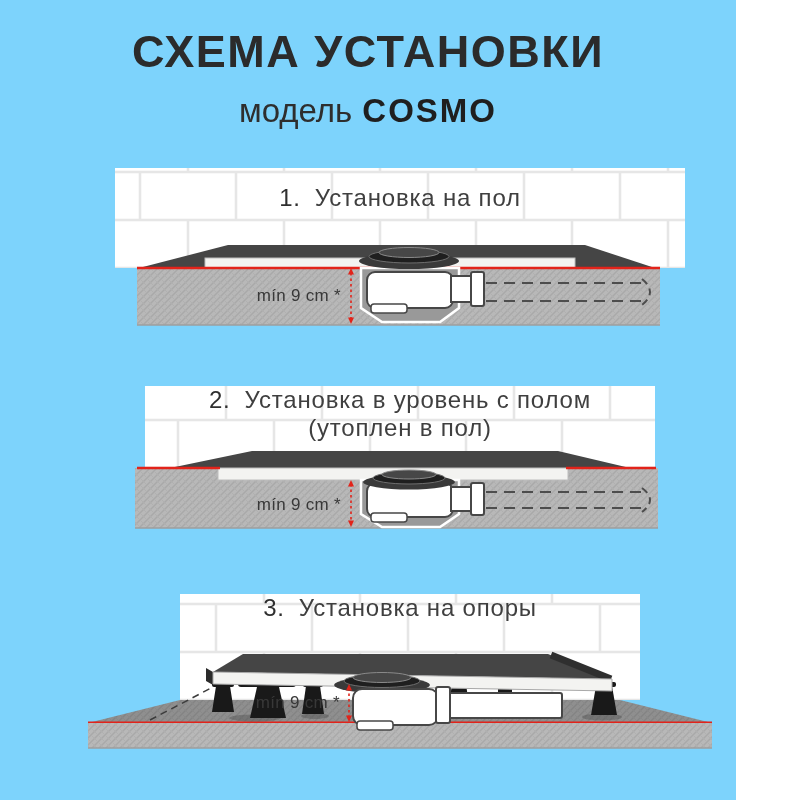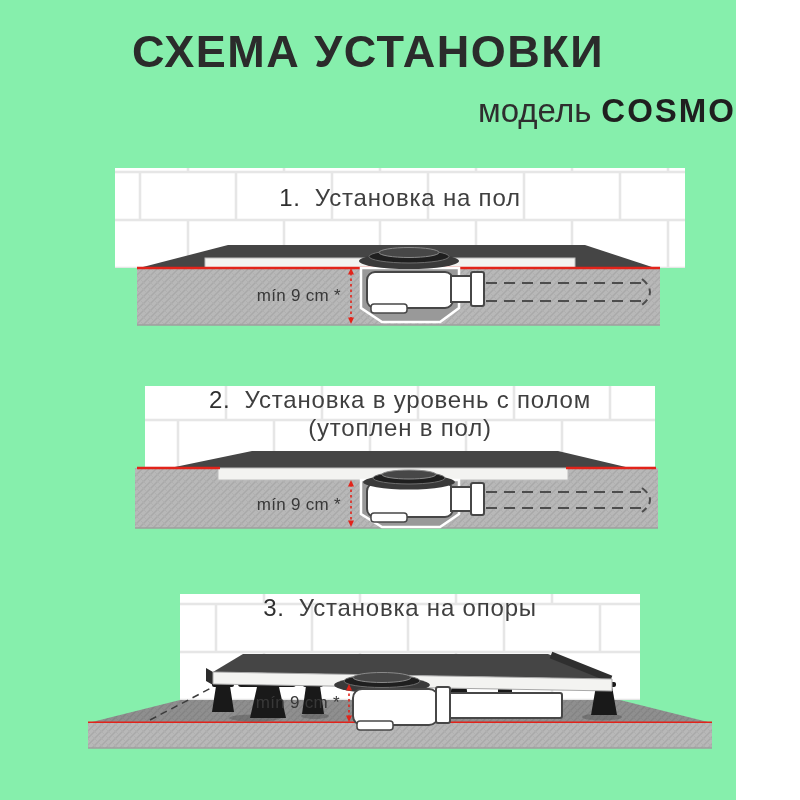--- a/index.html
+++ b/index.html
@@ -1,20 +1,20 @@
 <!DOCTYPE html>
 <html><head>
 <meta charset="utf-8">
 <style>
   html,body{margin:0;padding:0;background:#fff;}
-  .stage{position:relative;width:736px;height:800px;background:#86efac;overflow:hidden;
+  .stage{position:relative;width:736px;height:800px;background:#7dd3fc;overflow:hidden;
          font-family:"Liberation Sans",sans-serif;color:#2b2b2b;}
   header{position:absolute;top:26px;left:0;width:100%;text-align:center;}
   h1{margin:0;font-size:45px;font-weight:800;letter-spacing:1.5px;color:#2b2b2b;}
-  .subtitle{margin-top:14px;font-size:33px;color:#2e2e2e;font-weight:400;text-align:right;}
+  .subtitle{margin-top:14px;font-size:33px;color:#2e2e2e;font-weight:400;}
   .subtitle .model{font-weight:800;letter-spacing:2px;margin-left:10px;color:#1f1f1f;}
   .diagram{position:absolute;left:0;}
   #sec1{top:160px;} #sec2{top:380px;} #sec3{top:588px;}
   svg text{font-family:"Liberation Sans",sans-serif;}
   .sec-title{font-size:24px;fill:#3f3f3f;letter-spacing:0.8px;}
   .sec-num{fill:#2f2f2f;}
   .dim{font-size:17px;fill:#383838;letter-spacing:0.3px;}
 </style>
 </head>
 <body>

